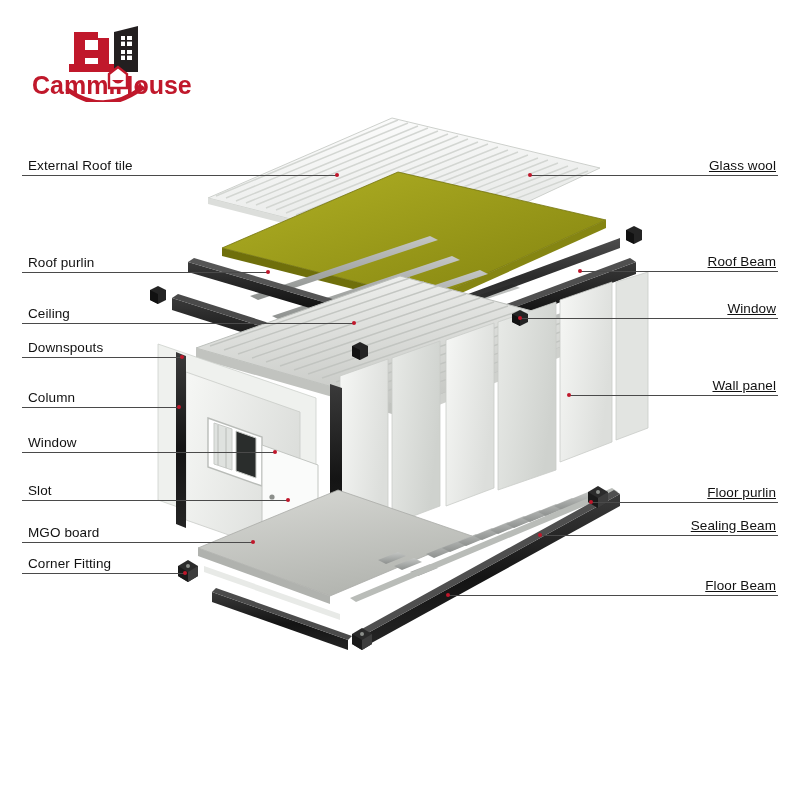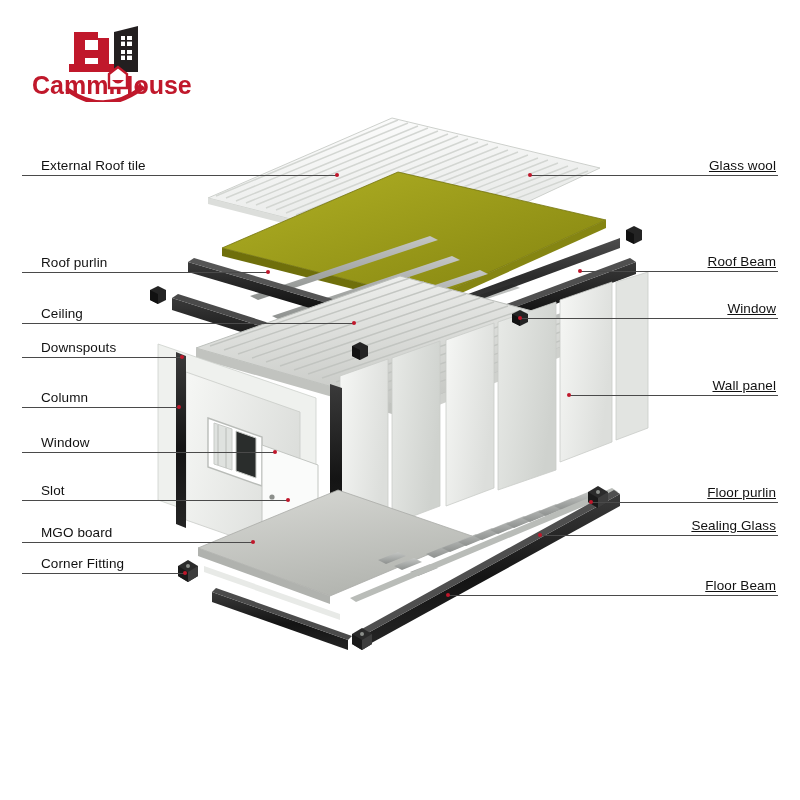--- a/index.html
+++ b/index.html
@@ -20,21 +20,21 @@
   .callout{position:absolute;height:0;}
   .callout .lbl{
     position:absolute;
     bottom:3px;
     font-size:13.5px;
     color:#111;
     white-space:nowrap;
     letter-spacing:.1px;
     line-height:1;
   }
-  .callout.left .lbl{left:19px;}
+  .callout.left .lbl{left:6px;}
   .callout.right .lbl{right:2px;text-decoration:underline;}
   .callout .line{
     position:absolute;
     left:0;top:0;
     height:1px;
     background:#4a4a4a;
   }
   .callout .dot{
     position:absolute;
     width:4px;height:4px;
@@ -380,21 +380,21 @@
     <span class="dot"></span>
   </div>
 
   <div class="callout right" style="left:591px;top:502px;width:187px;">
     <span class="lbl">Floor purlin</span>
     <span class="line" style="width:187px;"></span>
     <span class="dot"></span>
   </div>
 
   <div class="callout right" style="left:540px;top:535px;width:238px;">
-    <span class="lbl">Sealing Glass</span>
+    <span class="lbl">Sealing Beam</span>
     <span class="line" style="width:238px;"></span>
     <span class="dot"></span>
   </div>
 
   <div class="callout right" style="left:448px;top:595px;width:330px;">
     <span class="lbl">Floor Beam</span>
     <span class="line" style="width:330px;"></span>
     <span class="dot"></span>
   </div>
 

